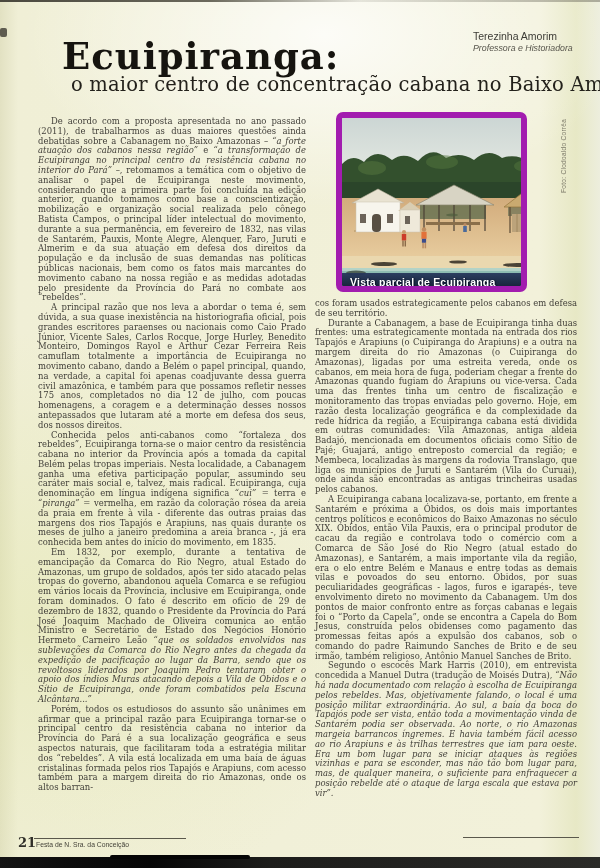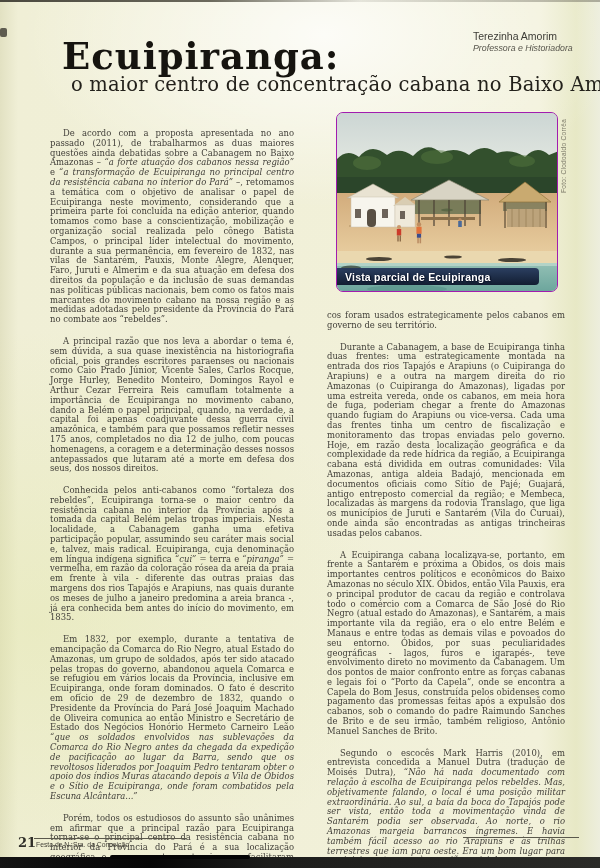--- a/index.html
+++ b/index.html
@@ -22,26 +22,26 @@
 
   .title{position:absolute;left:50px;top:22px;font-weight:700;font-size:37px;letter-spacing:1px;color:#16140f;}
   .subtitle{position:absolute;left:71px;top:73px;font-size:19.5px;color:#23211b;letter-spacing:.2px;white-space:nowrap;}
   .author{position:absolute;left:473px;top:30px;font-family:"Liberation Sans",sans-serif;line-height:12px;}
   .author .name{font-size:10.5px;color:#3d3c36;}
   .author .role{font-size:8.8px;font-style:italic;color:#56544b;}
 
   .col{position:absolute;font-size:8.45px;line-height:9.8px;color:#403e38;text-align:justify;}
   .col-left{left:38px;top:117px;width:268px;}
   .col-right{left:315px;top:299px;width:262px;}
-  .col p{margin:12px;text-indent:13px;}
+  .col p{margin:0;text-indent:13px;}
   .col p.no-indent{text-indent:0;}
   .col i{font-style:italic;}
 
-  .photo{position:absolute;left:336px;top:112px;width:222px;height:180px;border-radius:7px;
-    border:1px solid #a21caf;overflow:hidden;background:#cfd8d3;}
+  .photo{position:absolute;left:336px;top:112px;width:191px;height:180px;border-radius:7px;
+    border:6px solid #a21caf;overflow:hidden;background:#cfd8d3;}
   .photo svg{display:block;}
   .caption-bar{position:absolute;left:0px;top:155px;width:202px;height:17px;
     background:linear-gradient(180deg,rgba(38,56,92,.95),rgba(13,22,44,.95));
     border-radius:0 4px 4px 0;display:flex;align-items:center;padding-left:8px;}
   .caption-bar span{font-family:"Liberation Sans",sans-serif;font-weight:700;font-size:10.5px;color:#fff;
     text-shadow:0 1px 1px #0a1228, 1px 0 1px #0a1228;letter-spacing:.2px;white-space:nowrap;}
   .credit{position:absolute;left:560px;top:113px;height:80px;writing-mode:vertical-rl;transform:rotate(180deg);
     font-family:"Liberation Sans",sans-serif;font-size:6.5px;color:#7b7968;letter-spacing:.3px;}
 
   .footer-left-num{position:absolute;left:18px;top:835px;font-weight:700;font-size:13px;color:#2f2e28;}
@@ -144,21 +144,21 @@
 <div class="credit" data-name="photo-credit">Foto: Clodoaldo Corrêa</div>
 
 <div class="col col-left" id="col-left" data-name="left-column">
     <p class="para" data-name="body-paragraph"><span>De acordo com a proposta apresentada no ano passado (2011), de trabalharmos as duas maiores questões ainda debatidas sobre a Cabanagem no Baixo Amazonas – </span><i>“a forte atuação dos cabanos nessa região”</i><span> e </span><i>“a transformação de Ecuipiranga no principal centro da resistência cabana no interior do Pará”</i><span> –, retomamos a temática com o objetivo de analisar o papel de Ecuipiranga neste movimento, considerando que a primeira parte foi concluída na edição anterior, quando tomamos como base a conscientização, mobilização e organização social realizada pelo cônego Batista Campos, o principal líder intelectual do movimento, durante a sua permanência, em fevereiro de 1832, nas vilas de Santarém, Pauxis, Monte Alegre, Alenquer, Faro, Juruti e Almerim e da sua atuação em defesa dos direitos da população e da inclusão de suas demandas nas políticas públicas nacionais, bem como os fatos mais marcantes do movimento cabano na nossa região e as medidas adotadas pelo presidente da Província do Pará no combate aos “rebeldes”.</span></p>
     <p class="para" data-name="body-paragraph"><span>A principal razão que nos leva a abordar o tema é, sem dúvida, a sua quase inexistência na historiografia oficial, pois grandes escritores paraenses ou nacionais como Caio Prado Júnior, Vicente Sales, Carlos Rocque, Jorge Hurley, Benedito Monteiro, Domingos Rayol e Arthur Cezar Ferreira Reis camuflam totalmente a importância de Ecuipiranga no movimento cabano, dando a Belém o papel principal, quando, na verdade, a capital foi apenas coadjuvante dessa guerra civil amazônica, e também para que possamos refletir nesses 175 anos, completados no dia 12 de julho, com poucas homenagens, a coragem e a determinação desses nossos antepassados que lutaram até a morte em defesa dos seus, dos nossos direitos.</span></p>
     <p class="para" data-name="body-paragraph"><span>Conhecida pelos anti-cabanos como “fortaleza dos rebeldes”, Ecuipiranga torna-se o maior centro da resistência cabana no interior da Província após a tomada da capital Belém pelas tropas imperiais. Nesta localidade, a Cabanagem ganha uma efetiva participação popular, assumindo seu caráter mais social e, talvez, mais radical. Ecuipiranga, cuja denominação em língua indígena significa </span><i>“cui”</i><span> = terra e </span><i>“piranga”</i><span> = vermelha, em razão da coloração rósea da areia da praia em frente à vila - diferente das outras praias das margens dos rios Tapajós e Arapiuns, nas quais durante os meses de julho a janeiro predomina a areia branca -, já era conhecida bem antes do início do movimento, em 1835.</span></p>
     <p class="para" data-name="body-paragraph"><span>Em 1832, por exemplo, durante a tentativa de emancipação da Comarca do Rio Negro, atual Estado do Amazonas, um grupo de soldados, após ter sido atacado pelas tropas do governo, abandonou aquela Comarca e se refugiou em vários locais da Província, inclusive em Ecuipiranga, onde foram dominados. O fato é descrito em ofício de 29 de dezembro de 1832, quando o Presidente da Província do Pará José Joaquim Machado de Oliveira comunica ao então Ministro e Secretário de Estado dos Negócios Honório Hermeto Carneiro Leão </span><i>“que os soldados envolvidos nas sublevações da Comarca do Rio Negro antes da chegada da expedição de pacificação ao lugar da Barra, sendo que os revoltosos liderados por Joaquim Pedro tentaram obter o apoio dos índios Muras atacando depois a Vila de Óbidos e o Sítio de Ecuipiranga, onde foram combatidos pela Escuna Alcântara...”</i></p>
     <p class="para" data-name="body-paragraph"><span>Porém, todos os estudiosos do assunto são unânimes em afirmar que a principal razão para Ecuipiranga tornar-se o principal centro da resistência cabana no interior da Província do Pará é a sua localização geográfica e seus aspectos naturais, que facilitaram toda a estratégia militar dos “rebeldes”. A vila está localizada em uma baía de águas cristalinas formada pelos rios Tapajós e Arapiuns, com acesso também para a margem direita do rio Amazonas, onde os altos barran-</span></p>
   </div>
 <div class="col col-right" id="col-right" data-name="right-column">
-    <p class="para no-indent" data-name="body-paragraph"><span>cos foram usados estrategicamente pelos cabanos em governo de seu território.</span></p>
+    <p class="para no-indent" data-name="body-paragraph"><span>cos foram usados estrategicamente pelos cabanos em defesa de seu território.</span></p>
     <p class="para" data-name="body-paragraph"><span>Durante a Cabanagem, a base de Ecuipiranga tinha duas frentes: uma estrategicamente montada na entrada dos rios Tapajós e Arapiuns (o Cuipiranga do Arapiuns) e a outra na margem direita do rio Amazonas (o Cuipiranga do Amazonas), ligadas por uma estreita vereda, onde os cabanos, em meia hora de fuga, poderiam chegar a frente do Amazonas quando fugiam do Arapiuns ou vice-versa. Cada uma das frentes tinha um centro de fiscalização e monitoramento das tropas enviadas pelo governo. Hoje, em razão desta localização geográfica e da complexidade da rede hídrica da região, a Ecuipiranga cabana está dividida em outras comunidades: Vila Amazonas, antiga aldeia Badajó, mencionada em documentos oficiais como Sítio de Pajé; Guajará, antigo entreposto comercial da região; e Membeca, localizadas às margens da rodovia Translago, que liga os municípios de Juruti e Santarém (Vila do Curuai), onde ainda são encontradas as antigas trincheiras usadas pelos cabanos.</span></p>
     <p class="para" data-name="body-paragraph"><span>A Ecuipiranga cabana localizava-se, portanto, em frente a Santarém e próxima a Óbidos, os dois mais importantes centros políticos e econômicos do Baixo Amazonas no século XIX. Óbidos, então Vila Pauxis, era o principal produtor de cacau da região e controlava todo o comércio com a Comarca de São José do Rio Negro (atual estado do Amazonas), e Santarém, a mais importante vila da região, era o elo entre Belém e Manaus e entre todas as demais vilas e povoados do seu entorno. Óbidos, por suas peculiaridades geográficas - lagos, furos e igarapés-, teve envolvimento direto no movimento da Cabanagem. Um dos pontos de maior confronto entre as forças cabanas e legais foi o “Porto da Capela”, onde se encontra a Capela do Bom Jesus, construída pelos obidenses como pagamento das promessas feitas após a expulsão dos cabanos, sob o comando do padre Raimundo Sanches de Brito e de seu irmão, também religioso, Antônio Manuel Sanches de Brito.</span></p>
     <p class="para" data-name="body-paragraph"><span>Segundo o escocês Mark Harris (2010), em entrevista concedida a Manuel Dutra (tradução de Moisés Dutra), </span><i>“Não há nada documentado com relação à escolha de Ecuipiranga pelos rebeldes. Mas, objetivamente falando, o local é uma posição militar extraordinária. Ao sul, a baía da boca do Tapajós pode ser vista, então toda a movimentação vinda de Santarém podia ser observada. Ao norte, o rio Amazonas margeia barrancos íngremes. E havia também fácil acesso ao rio Arapiuns e às trilhas terrestres que iam para oeste. Era um bom lugar para se iniciar ataques às regiões vizinhas e para se esconder, mas não tão bom lugar para, mas, de qualquer maneira, o suficiente para enfraquecer a posição rebelde até o ataque de larga escala que estava por vir”.</i></p>
   </div>
 
 <div class="footer-left-num" data-name="page-number">21</div>
 <div class="footer-left-rule" data-name="footer-left-rule"></div>
 <div class="footer-left-text" data-name="footer-left-text">Festa de N. Sra. da Conceição</div>
 <div class="footer-right-rule" data-name="footer-right-rule"></div>
 <div class="footer-right-text" data-name="footer-right-text">Diocese de Santarém - 2012</div>

